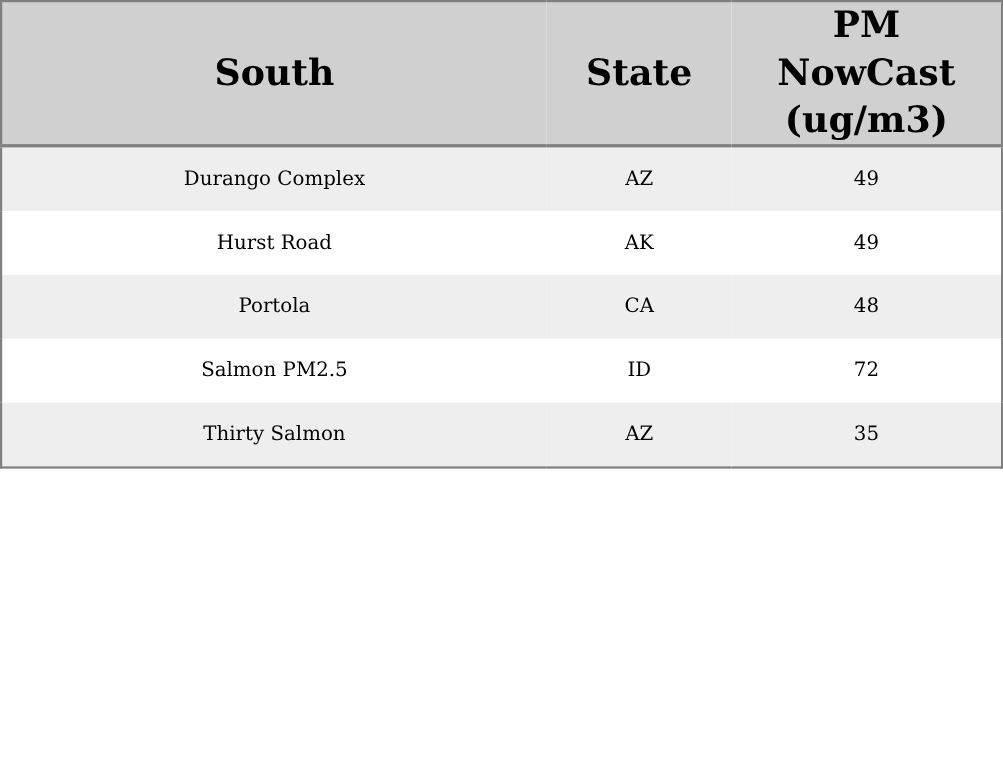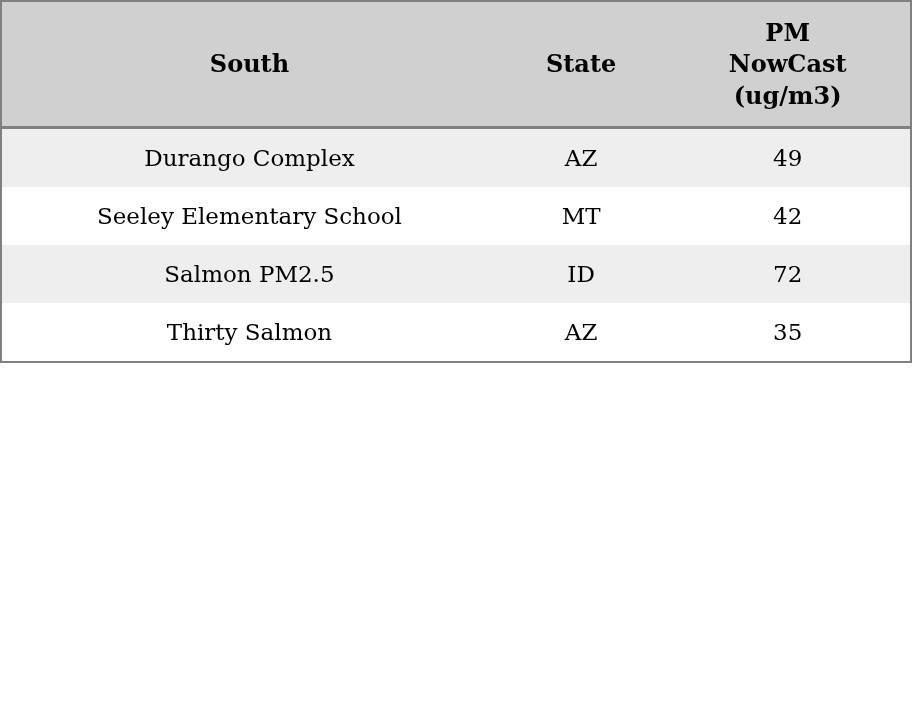--- a/index.html
+++ b/index.html
@@ -20,35 +20,35 @@
     border-collapse: collapse;
     table-layout: fixed;
     border: 2px solid #808080;
   }
   col.col-site  { width: 54.5%; }
   col.col-state { width: 18.5%; }
   col.col-pm    { width: 27%;   }
   table.aq-table thead th {
     background: #d0d0d0;
     height: 124px;
-    font-size: 24px;
+    font-size: 33px;
     font-weight: bold;
     text-align: center;
     vertical-align: middle;
     border-bottom: 3px solid #808080;
     padding: 0 4px;
   }
   table.aq-table thead th .th-label {
     white-space: pre-line;
     line-height: 1.3;
     display: inline-block;
   }
   table.aq-table tbody td {
     height: 58px;
-    font-size: 23px;
+    font-size: 18px;
     text-align: center;
     vertical-align: middle;
     padding: 0 4px;
     border: none;
   }
   table.aq-table tbody tr:nth-child(odd)  { background: #eeeeee; }
   table.aq-table tbody tr:nth-child(even) { background: #ffffff; }
 </style>
 </head>
 <body>
@@ -75,23 +75,28 @@
         </th>
       </tr>
     </thead>
     <tbody>
         <tr>
           <td>Durango Complex</td>
           <td>AZ</td>
           <td>49</td>
         </tr>
         <tr>
-          <td>Seeley Elementary School</td>
-          <td>MT</td>
-          <td>42</td>
+          <td>Hurst Road</td>
+          <td>AK</td>
+          <td>49</td>
+        </tr>
+        <tr>
+          <td>Portola</td>
+          <td>CA</td>
+          <td>48</td>
         </tr>
         <tr>
           <td>Salmon PM2.5</td>
           <td>ID</td>
           <td>72</td>
         </tr>
         <tr>
           <td>Thirty Salmon</td>
           <td>AZ</td>
           <td>35</td>

